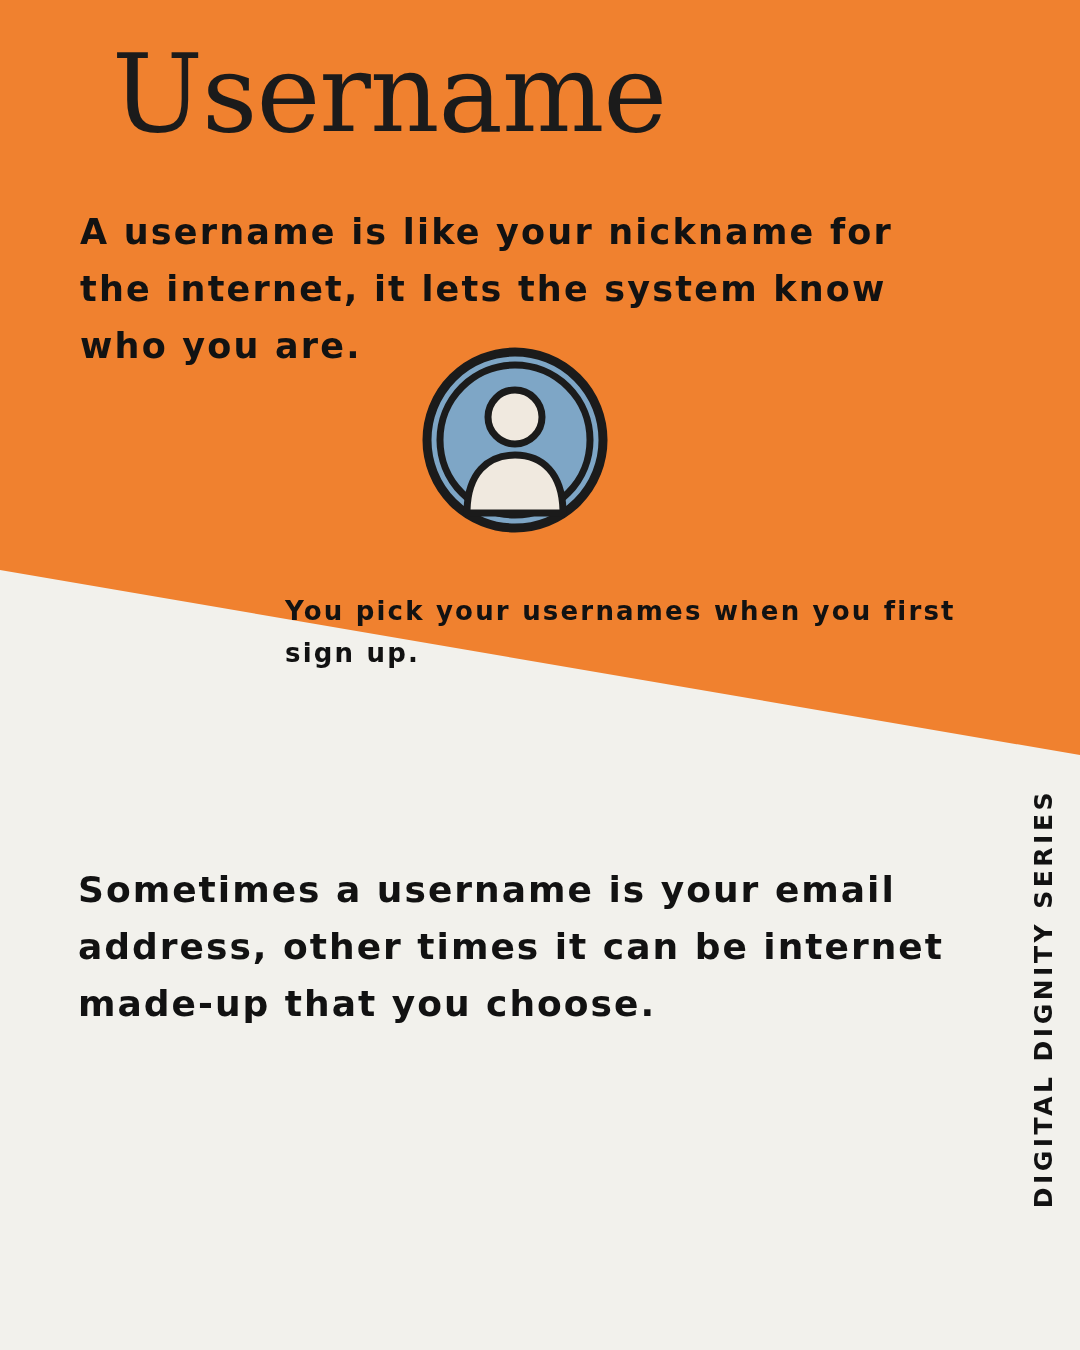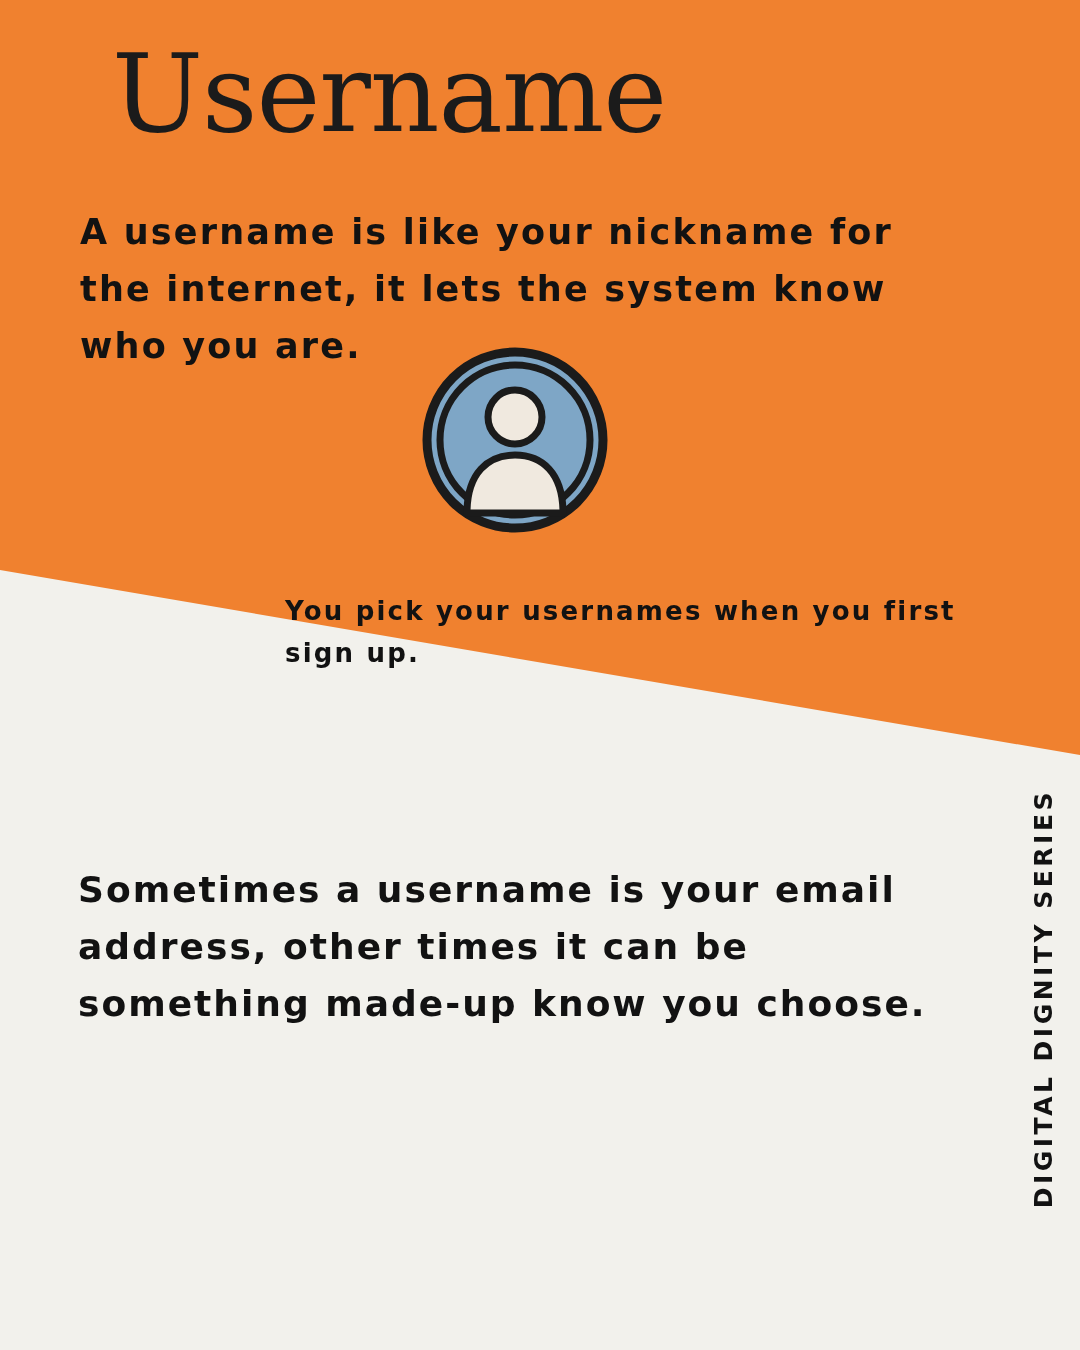--- a/index.html
+++ b/index.html
@@ -132,18 +132,18 @@
       <svg width="190" height="190" viewBox="0 0 190 190">
         <circle cx="95" cy="95" r="88" fill="#7ea6c6" stroke="#1b1b1b" stroke-width="9"></circle>
         <circle cx="95" cy="95" r="75" fill="#7ea6c6" stroke="#1b1b1b" stroke-width="7"></circle>
         <circle cx="95" cy="72" r="27" fill="#f0e9df" stroke="#1b1b1b" stroke-width="7"></circle>
         <path d="M47 168 C47 128 68 110 95 110 C122 110 143 128 143 168 Z" fill="#f0e9df" stroke="#1b1b1b" stroke-width="7" stroke-linejoin="round"></path>
       </svg>
     </div>
 
     <div class="para-2">You pick your usernames when you first sign up.</div>
 
-    <div class="para-3">Sometimes a username is your email address, other times it can be something made-up know you choose.</div>
+    <div class="para-3">Sometimes a username is your email address, other times it can be internet made-up that you choose.</div>
 
     <div class="series-label">DIGITAL DIGNITY SERIES</div>
 
   </div>
 </div>
 
 </body></html>

